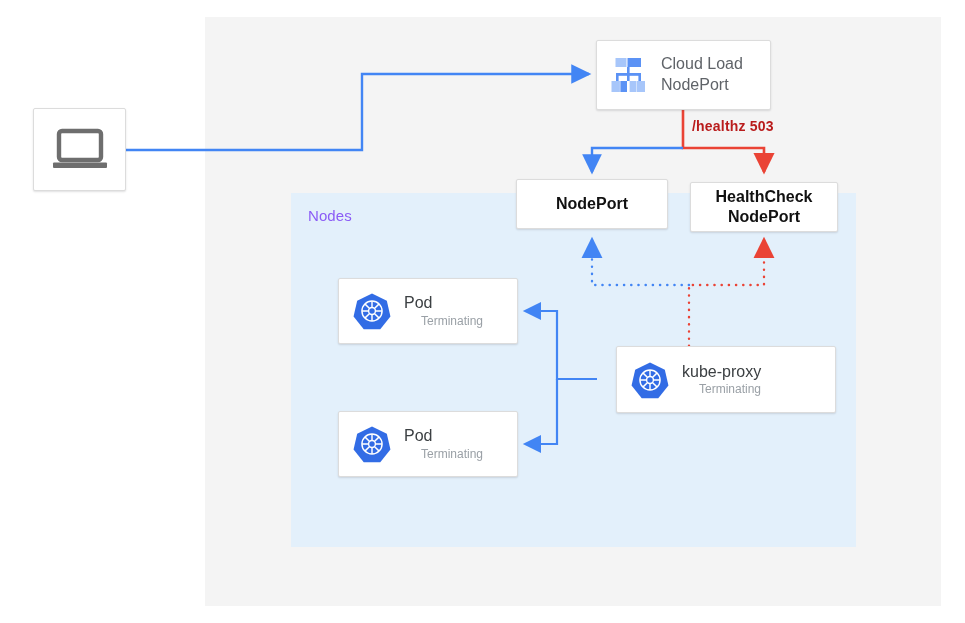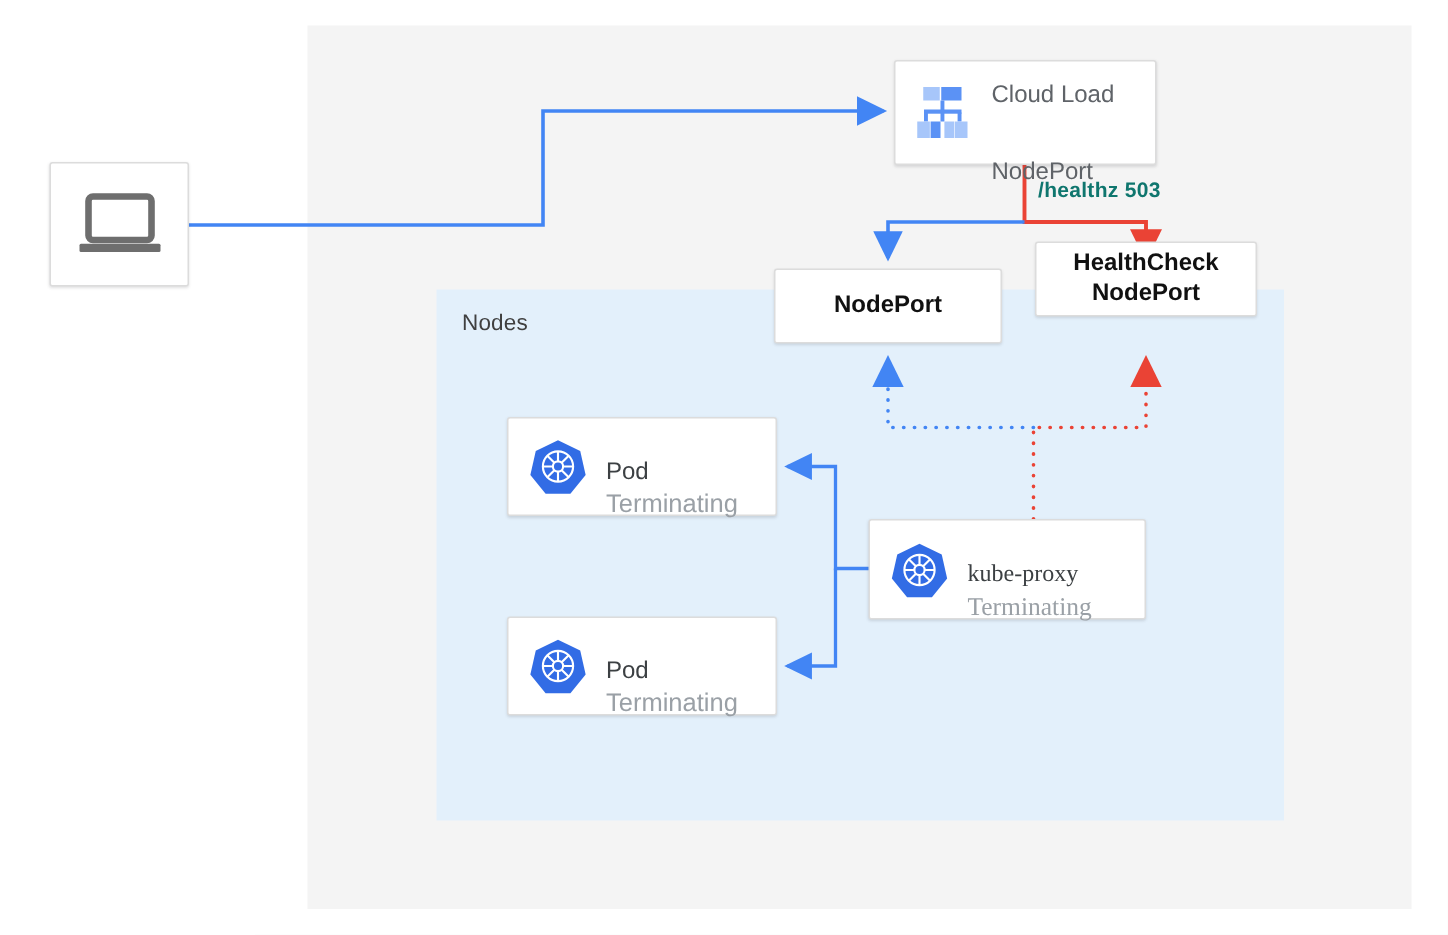--- a/index.html
+++ b/index.html
@@ -34,21 +34,21 @@
     top: 193px;
     width: 565px;
     height: 354px;
     background: #e3f0fb;
   }
   .panel-nodes-label {
     position: absolute;
     left: 308px;
     top: 207px;
     font-size: 15px;
-    color: #404040;
+    color: #8b5cf6;
     letter-spacing: .1px;
   }
 
   
   .card {
     position: absolute;
     background: #ffffff;
     border: 1px solid #dcdcdc;
     border-radius: 2px;
     box-sizing: border-box;
@@ -60,47 +60,47 @@
     height: 100%;
     padding: 0 14px;
     box-sizing: border-box;
     gap: 13px;
   }
   .card-text { display: flex; flex-direction: column; line-height: 1.28; }
   .card-title {
     font-size: 16px;
     color: #3c4043;
     white-space: nowrap;
-    margin-top: 30px;
   }
   .card-sub {
-    font-size: 17px;
+    font-size: 12px;
     color: #9aa0a6;
     white-space: nowrap;
+    margin-left: 17px;
   }
   .card-center {
     display: flex;
     align-items: center;
     justify-content: center;
     height: 100%;
     text-align: center;
     font-weight: bold;
     font-size: 16px;
     color: #111111;
     line-height: 1.22;
   }
 
   
   #client-card    { left: 33px;  top: 108px; width: 93px;  height: 83px; }
   #lb-card        { left: 596px; top: 40px;  width: 175px; height: 70px; }
   #nodeport-card  { left: 516px; top: 179px; width: 152px; height: 50px; }
-  #hcnodeport-card{ left: 690px; top: 161px; width: 148px; height: 50px; }
+  #hcnodeport-card{ left: 690px; top: 182px; width: 148px; height: 50px; }
   #pod1-card      { left: 338px; top: 278px; width: 180px; height: 66px; }
   #pod2-card      { left: 338px; top: 411px; width: 180px; height: 66px; }
-  #kubeproxy-card { left: 579px; top: 346px; width: 185px; height: 67px; font-family: Liberation Serif, serif; }
+  #kubeproxy-card { left: 616px; top: 346px; width: 220px; height: 67px; }
 
   #lb-card .card-row { gap: 12px; padding-left: 12px; }
   #lb-card .card-title { font-size: 16px; color: #5f6368; white-space: normal; line-height: 1.3; }
 
   
   .laptop-icon { width: 58px; height: 44px; display: block; margin: 0 auto; }
   .lb-icon { width: 40px; height: 38px; flex: 0 0 auto; }
   .k8s-icon { width: 38px; height: 38px; flex: 0 0 auto; }
 
   
@@ -109,21 +109,21 @@
     left: 0; top: 0;
     width: 965px; height: 623px;
     pointer-events: none;
   }
   .healthz-label {
     position: absolute;
     left: 692px;
     top: 118px;
     font-size: 14px;
     font-weight: bold;
-    color: #0f766e;
+    color: #b91c1c;
     letter-spacing: .2px;
   }
 </style>
 </head>
 <body>
 
 <div id="canvas">
 
   <div class="panel-outer"></div>
   <div class="panel-nodes"></div>

